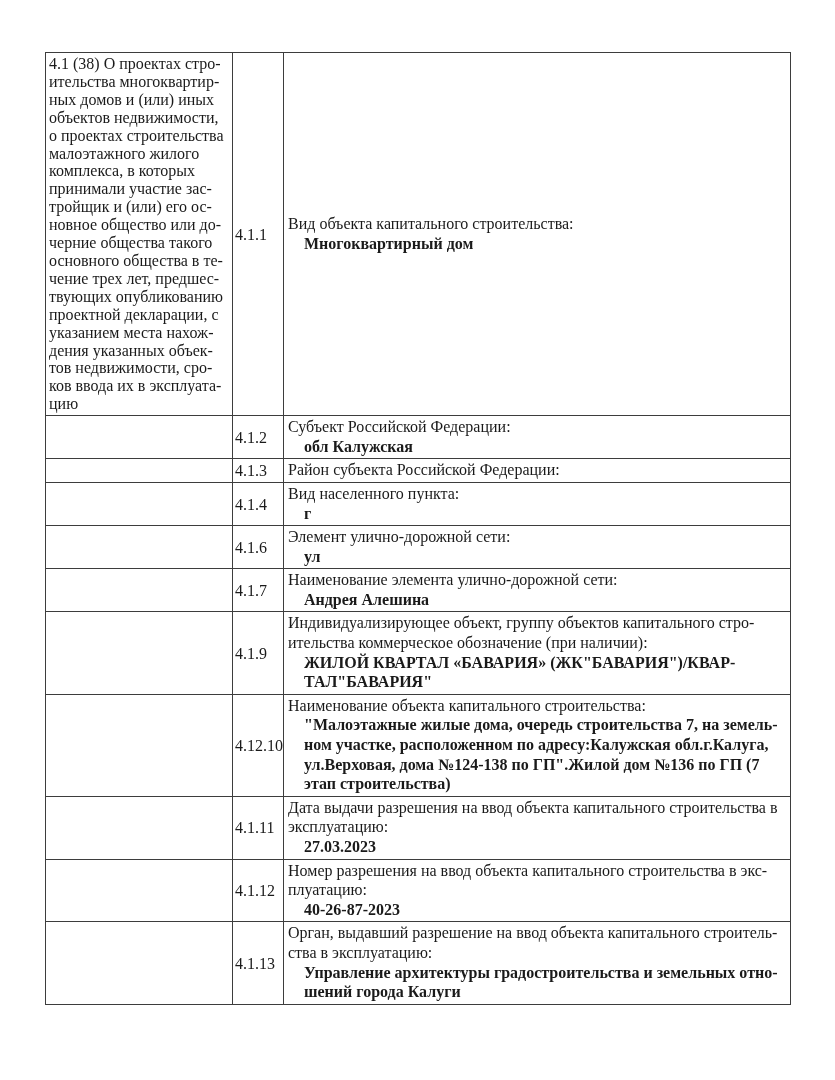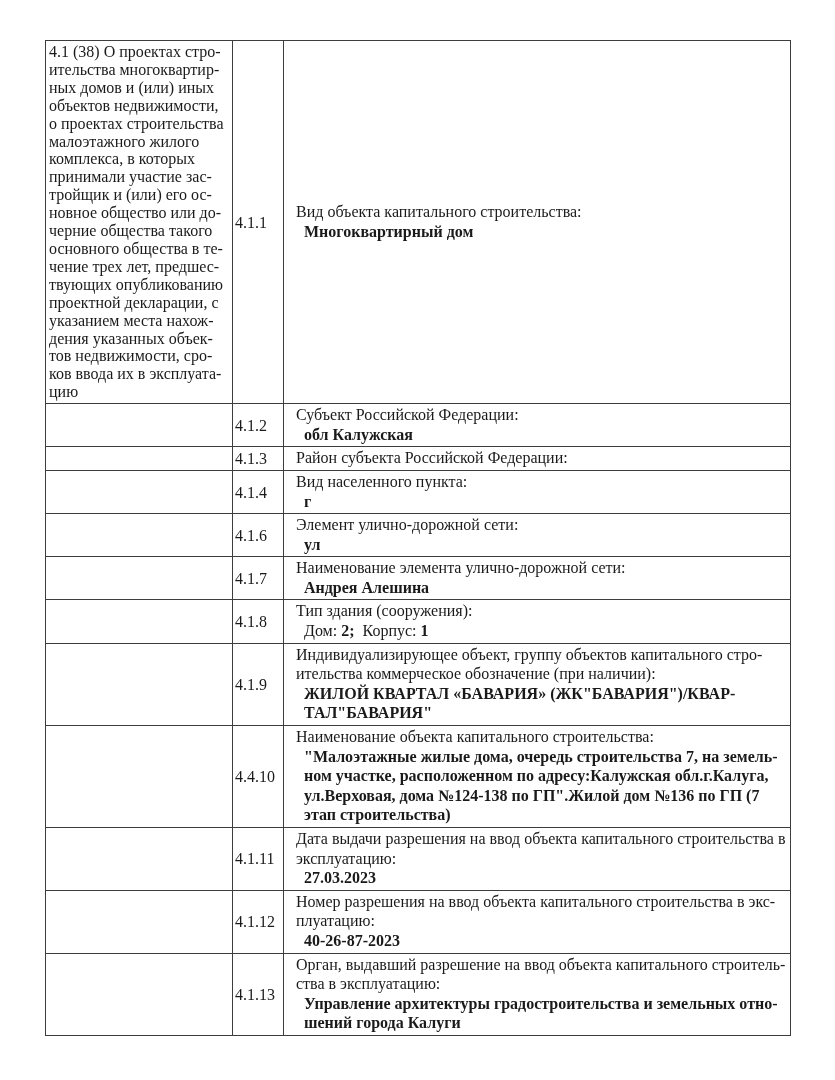--- a/index.html
+++ b/index.html
@@ -11,21 +11,21 @@
     width: 835px;
     height: 1080px;
     position: relative;
     font-family: "Liberation Serif", "DejaVu Serif", serif;
     color: #1a1a1a;
     overflow: hidden;
   }
   table.decl {
     position: absolute;
     left: 45px;
-    top: 40px;
+    top: 52px;
     width: 745px;
     border-collapse: collapse;
     table-layout: fixed;
   }
   table.decl td {
     border: 1.5px solid #3d3d3d;
     overflow: hidden;
   }
   td.desc {
     vertical-align: top;
@@ -42,21 +42,20 @@
   }
   td.content {
     vertical-align: middle;
     font-size: 16px;
     line-height: 19.6px;
     padding: 1px 4px 2px 4px;
   }
   .label {
     white-space: pre-line;
     font-weight: normal;
-    margin-left: 8px;
   }
   .value {
     white-space: pre-wrap;
     font-weight: bold;
     margin-left: 16px;
   }
 </style>
 </head>
 <body>
 
@@ -134,43 +133,35 @@
 
   <tr>
     <td class="desc"></td>
     <td class="num">4.1.7</td>
     <td class="content">
       <div class="label">Наименование элемента улично-дорожной сети:</div>
       <div class="value">Андрея Алешина</div>
     </td>
   </tr>
 
-  <tr>
-    <td class="desc"></td>
-    <td class="num">4.1.8</td>
-    <td class="content">
-      <div class="label">Тип здания (сооружения):</div>
-      <div class="value"><span style="font-weight: normal;">Дом: </span><span style="font-weight: bold;">2;</span><span style="font-weight: normal;">  Корпус: </span><span style="font-weight: bold;">1</span></div>
-    </td>
-  </tr>
 
   <tr>
     <td class="desc"></td>
     <td class="num">4.1.9</td>
     <td class="content">
       <div class="label">Индивидуализирующее объект, группу объектов капитального стро-
 ительства коммерческое обозначение (при наличии):</div>
       <div class="value">ЖИЛОЙ КВАРТАЛ «БАВАРИЯ» (ЖК"БАВАРИЯ")/КВАР-
 ТАЛ"БАВАРИЯ"</div>
     </td>
   </tr>
 
   <tr>
     <td class="desc"></td>
-    <td class="num">4.4.10</td>
+    <td class="num">4.12.10</td>
     <td class="content">
       <div class="label">Наименование объекта капитального строительства:</div>
       <div class="value">"Малоэтажные жилые дома, очередь строительства 7, на земель-
 ном участке, расположенном по адресу:Калужская обл.г.Калуга,
 ул.Верховая, дома №124-138 по ГП".Жилой дом №136 по ГП (7
 этап строительства)</div>
     </td>
   </tr>
 
   <tr>

